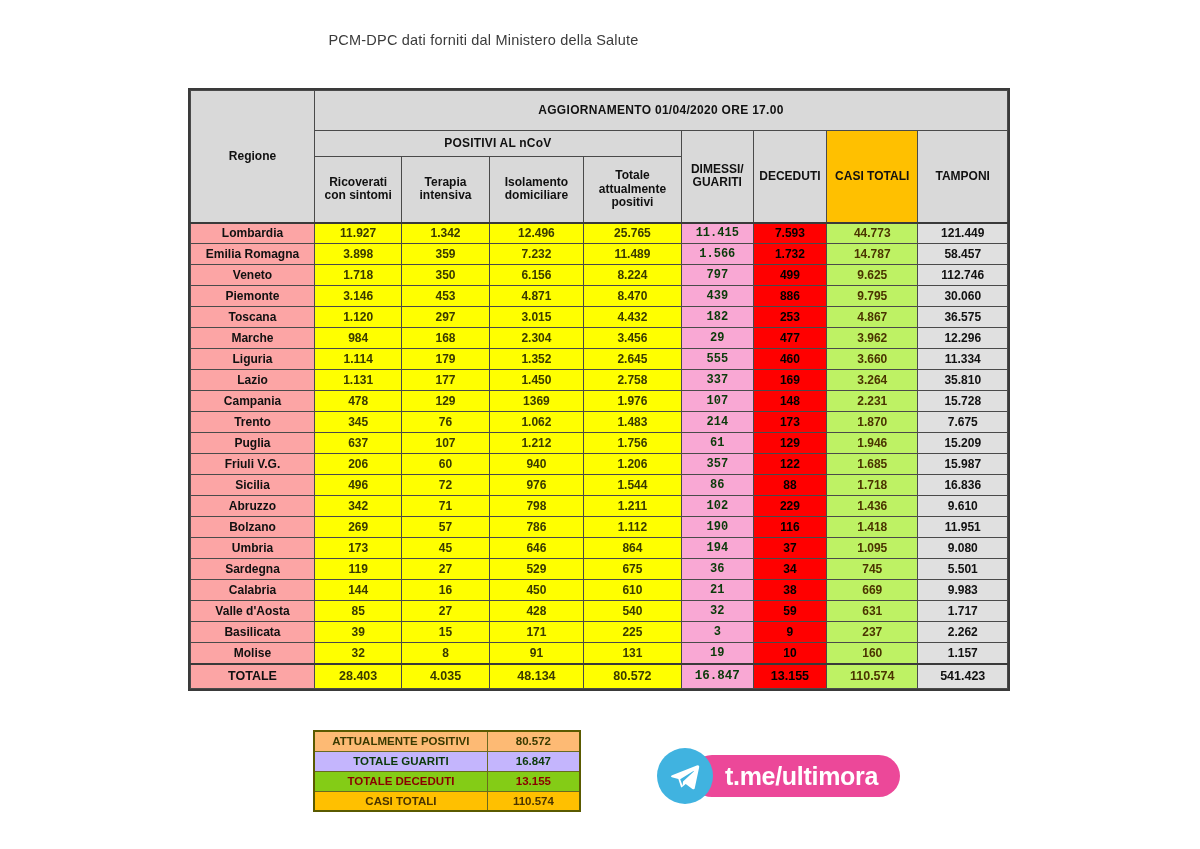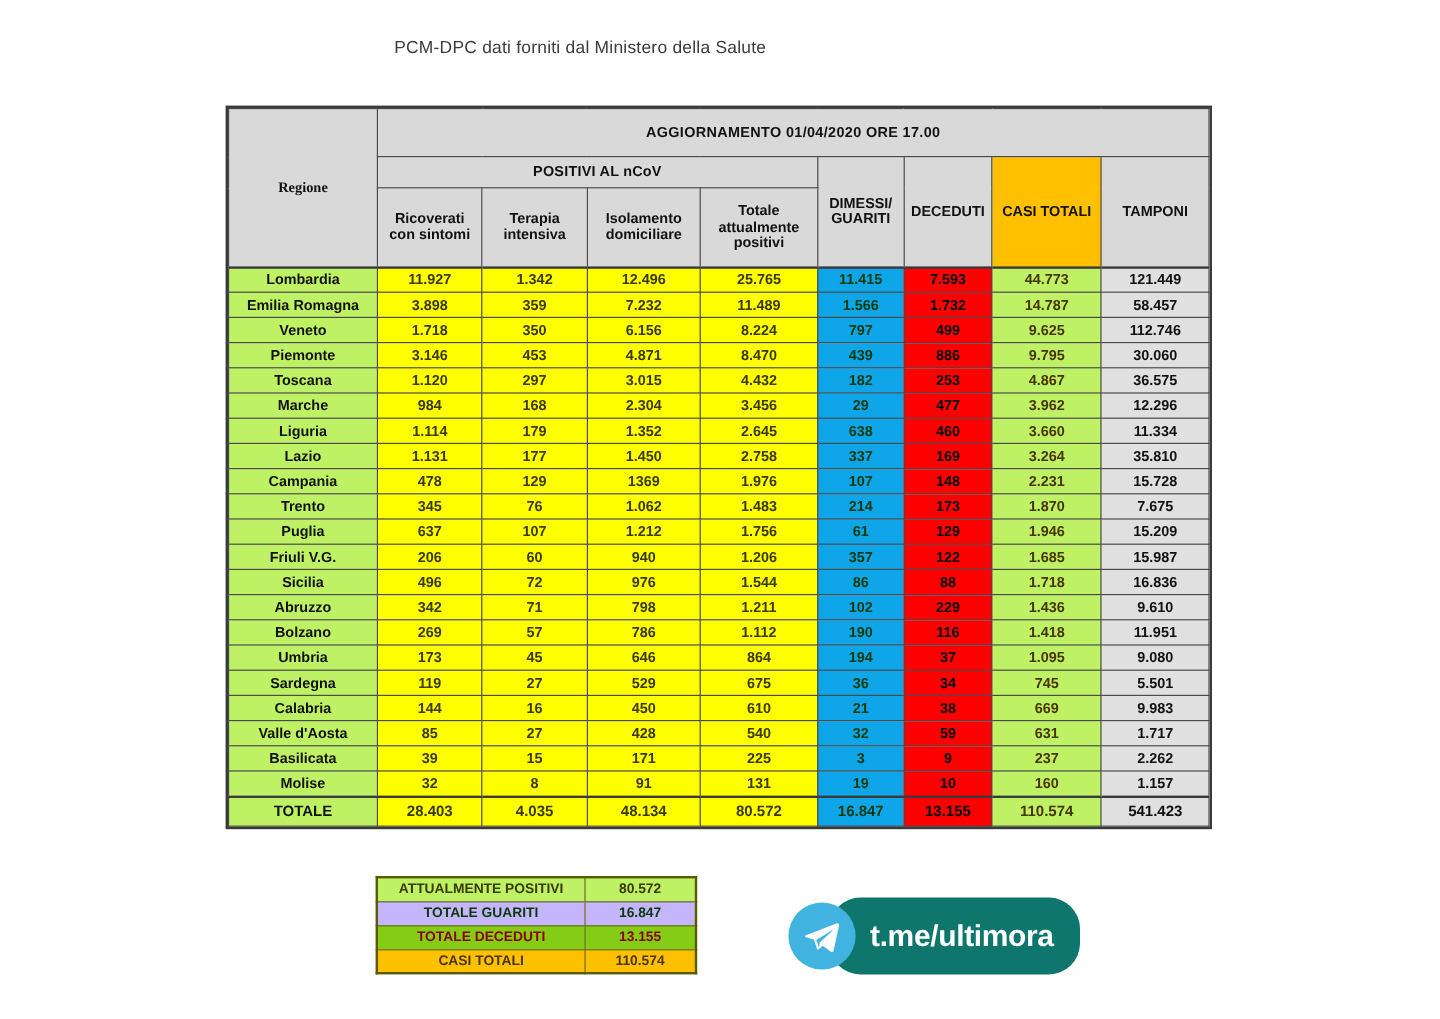--- a/index.html
+++ b/index.html
@@ -62,32 +62,31 @@
     letter-spacing:.2px;
   }
   .hdr-sub{
     font-size:11.5px;
     height:66px;
     padding:2px 3px;
   }
   .hdr-regione{
     font-size:12.5px;
     height:132px;
-    font-family:Liberation Serif, serif;
   }
   .hdr-orange{
     background:#FFC000;
   }
 
   
   tr.datarow td{height:21px;font-weight:bold;font-size:12px;}
   tr.totalrow td{height:25px;font-weight:bold;font-size:12.5px;}
-  .c-region{background:#bef264;color:#111;}
+  .c-region{background:#fca5a5;color:#111;}
   .c-yellow{background:#FFFF00;color:#3a3a00;}
-  .c-green{background:#0ea5e9;color:#0a3a0a;}
+  .c-green{background:#f9a8d4;color:#0a3a0a;font-family:Liberation Mono, monospace;}
   .c-red{background:#FF0000;color:#000000;}
   .c-orange{background:#bef264;color:#4a3400;}
   .c-gray{background:#E0E0E0;color:#111;}
   .sep-left{border-left:2px solid #3a3a3a;}
   tr.totalrow td{border-top:2px solid #3a3a3a;}
   tr.firstdata td{border-top:2px solid #3a3a3a;}
 
   
   .legend{
     position:absolute;
@@ -100,41 +99,41 @@
   .legend td{
     border:1px solid #6a6a20;
     height:20px;
     font-size:11.5px;
     font-weight:bold;
     text-align:center;
     box-sizing:border-box;
   }
   .legend .lbl{width:172px;}
   .legend .val{width:92px;}
-  .lg-yellow{background:#bef264;color:#3a3a00;}
+  .lg-yellow{background:#fdba74;color:#3a3a00;}
   .lg-green{background:#c4b5fd;color:#0a3a0a;}
   .lg-red{background:#84cc16;color:#8a0000;}
   .lg-orange{background:#FFC000;color:#4a3400;}
 
   
   .tg{
     position:absolute;
     left:657px;top:748px;
     display:flex;align-items:center;
   }
   .tg-circle{
     width:56px;height:56px;border-radius:50%;
     background:#40B3E0;
     display:flex;align-items:center;justify-content:center;
     position:relative;z-index:2;
   }
   .tg-pill{
-    background:#0f766e;
+    background:#ec4899;
     border-radius:26px;
-    height:64px;
+    height:42px;
     display:flex;align-items:center;
     padding:0 22px 0 34px;
     margin-left:-22px;
     position:relative;z-index:1;
   }
   .tg-pill span{
     color:#ffffff;
     font-size:25px;
     font-weight:bold;
     letter-spacing:-.3px;
@@ -259,21 +258,21 @@
           <td class="c-red sep-left">477</td>
           <td class="c-orange">3.962</td>
           <td class="c-gray sep-left">12.296</td>
         </tr>
         <tr class="datarow">
           <td class="c-region">Liguria</td>
           <td class="c-yellow sep-left">1.114</td>
           <td class="c-yellow">179</td>
           <td class="c-yellow">1.352</td>
           <td class="c-yellow">2.645</td>
-          <td class="c-green sep-left">638</td>
+          <td class="c-green sep-left">555</td>
           <td class="c-red sep-left">460</td>
           <td class="c-orange">3.660</td>
           <td class="c-gray sep-left">11.334</td>
         </tr>
         <tr class="datarow">
           <td class="c-region">Lazio</td>
           <td class="c-yellow sep-left">1.131</td>
           <td class="c-yellow">177</td>
           <td class="c-yellow">1.450</td>
           <td class="c-yellow">2.758</td>

